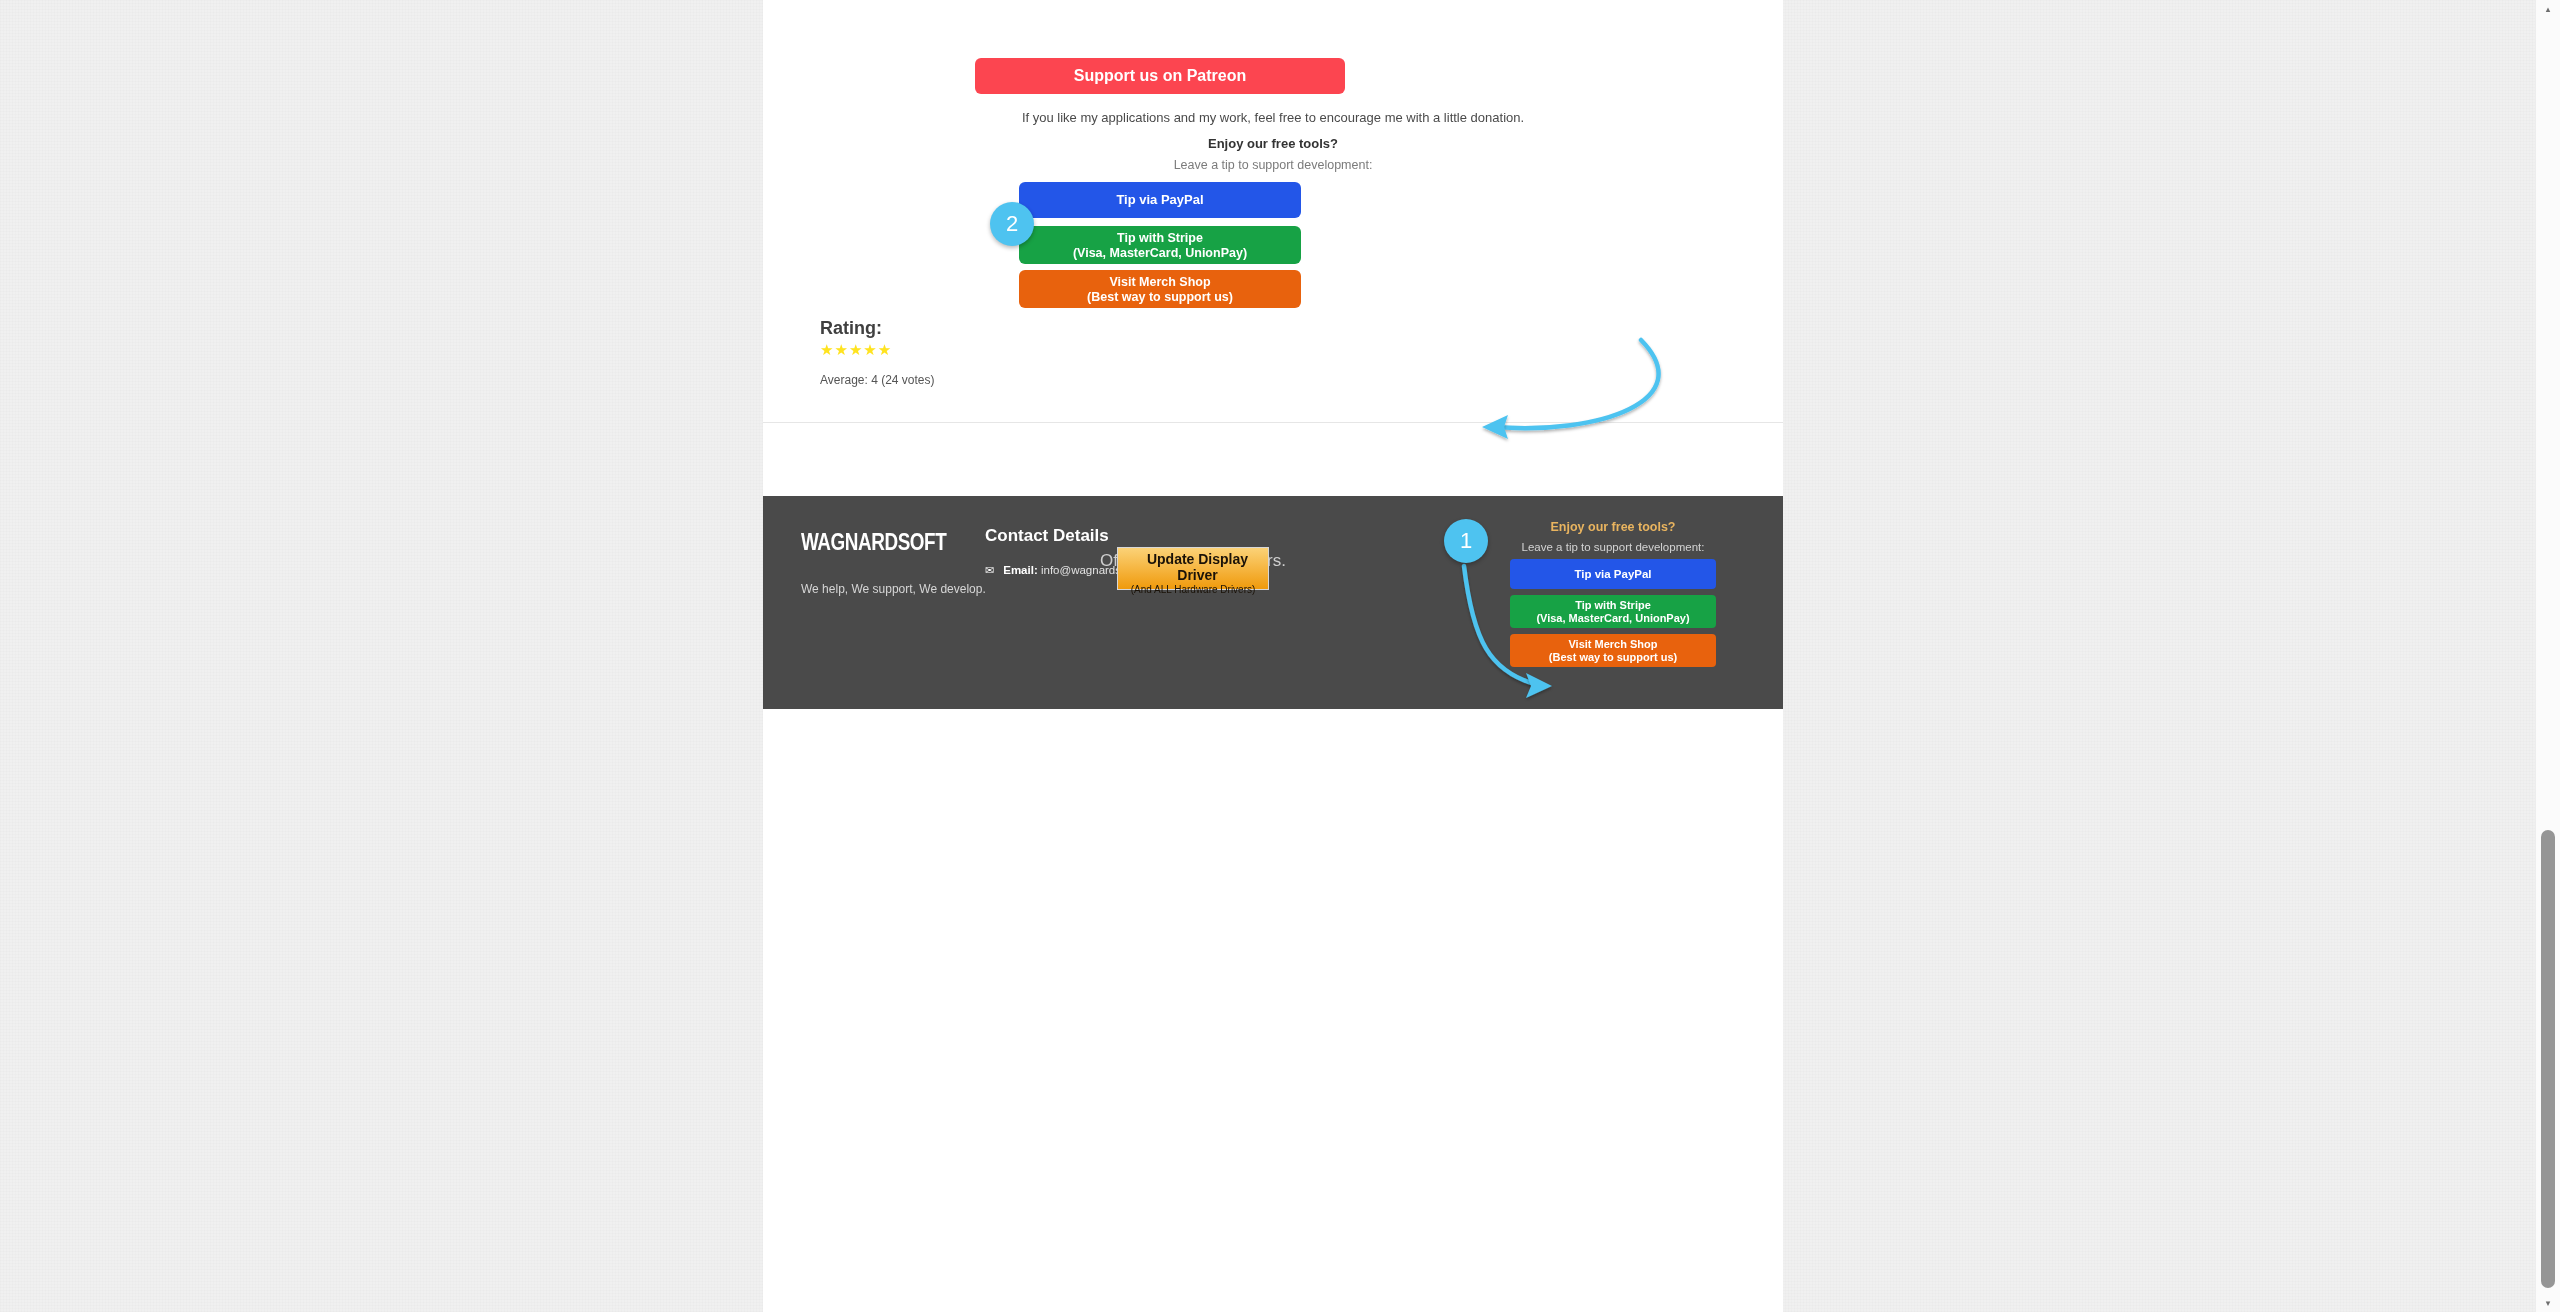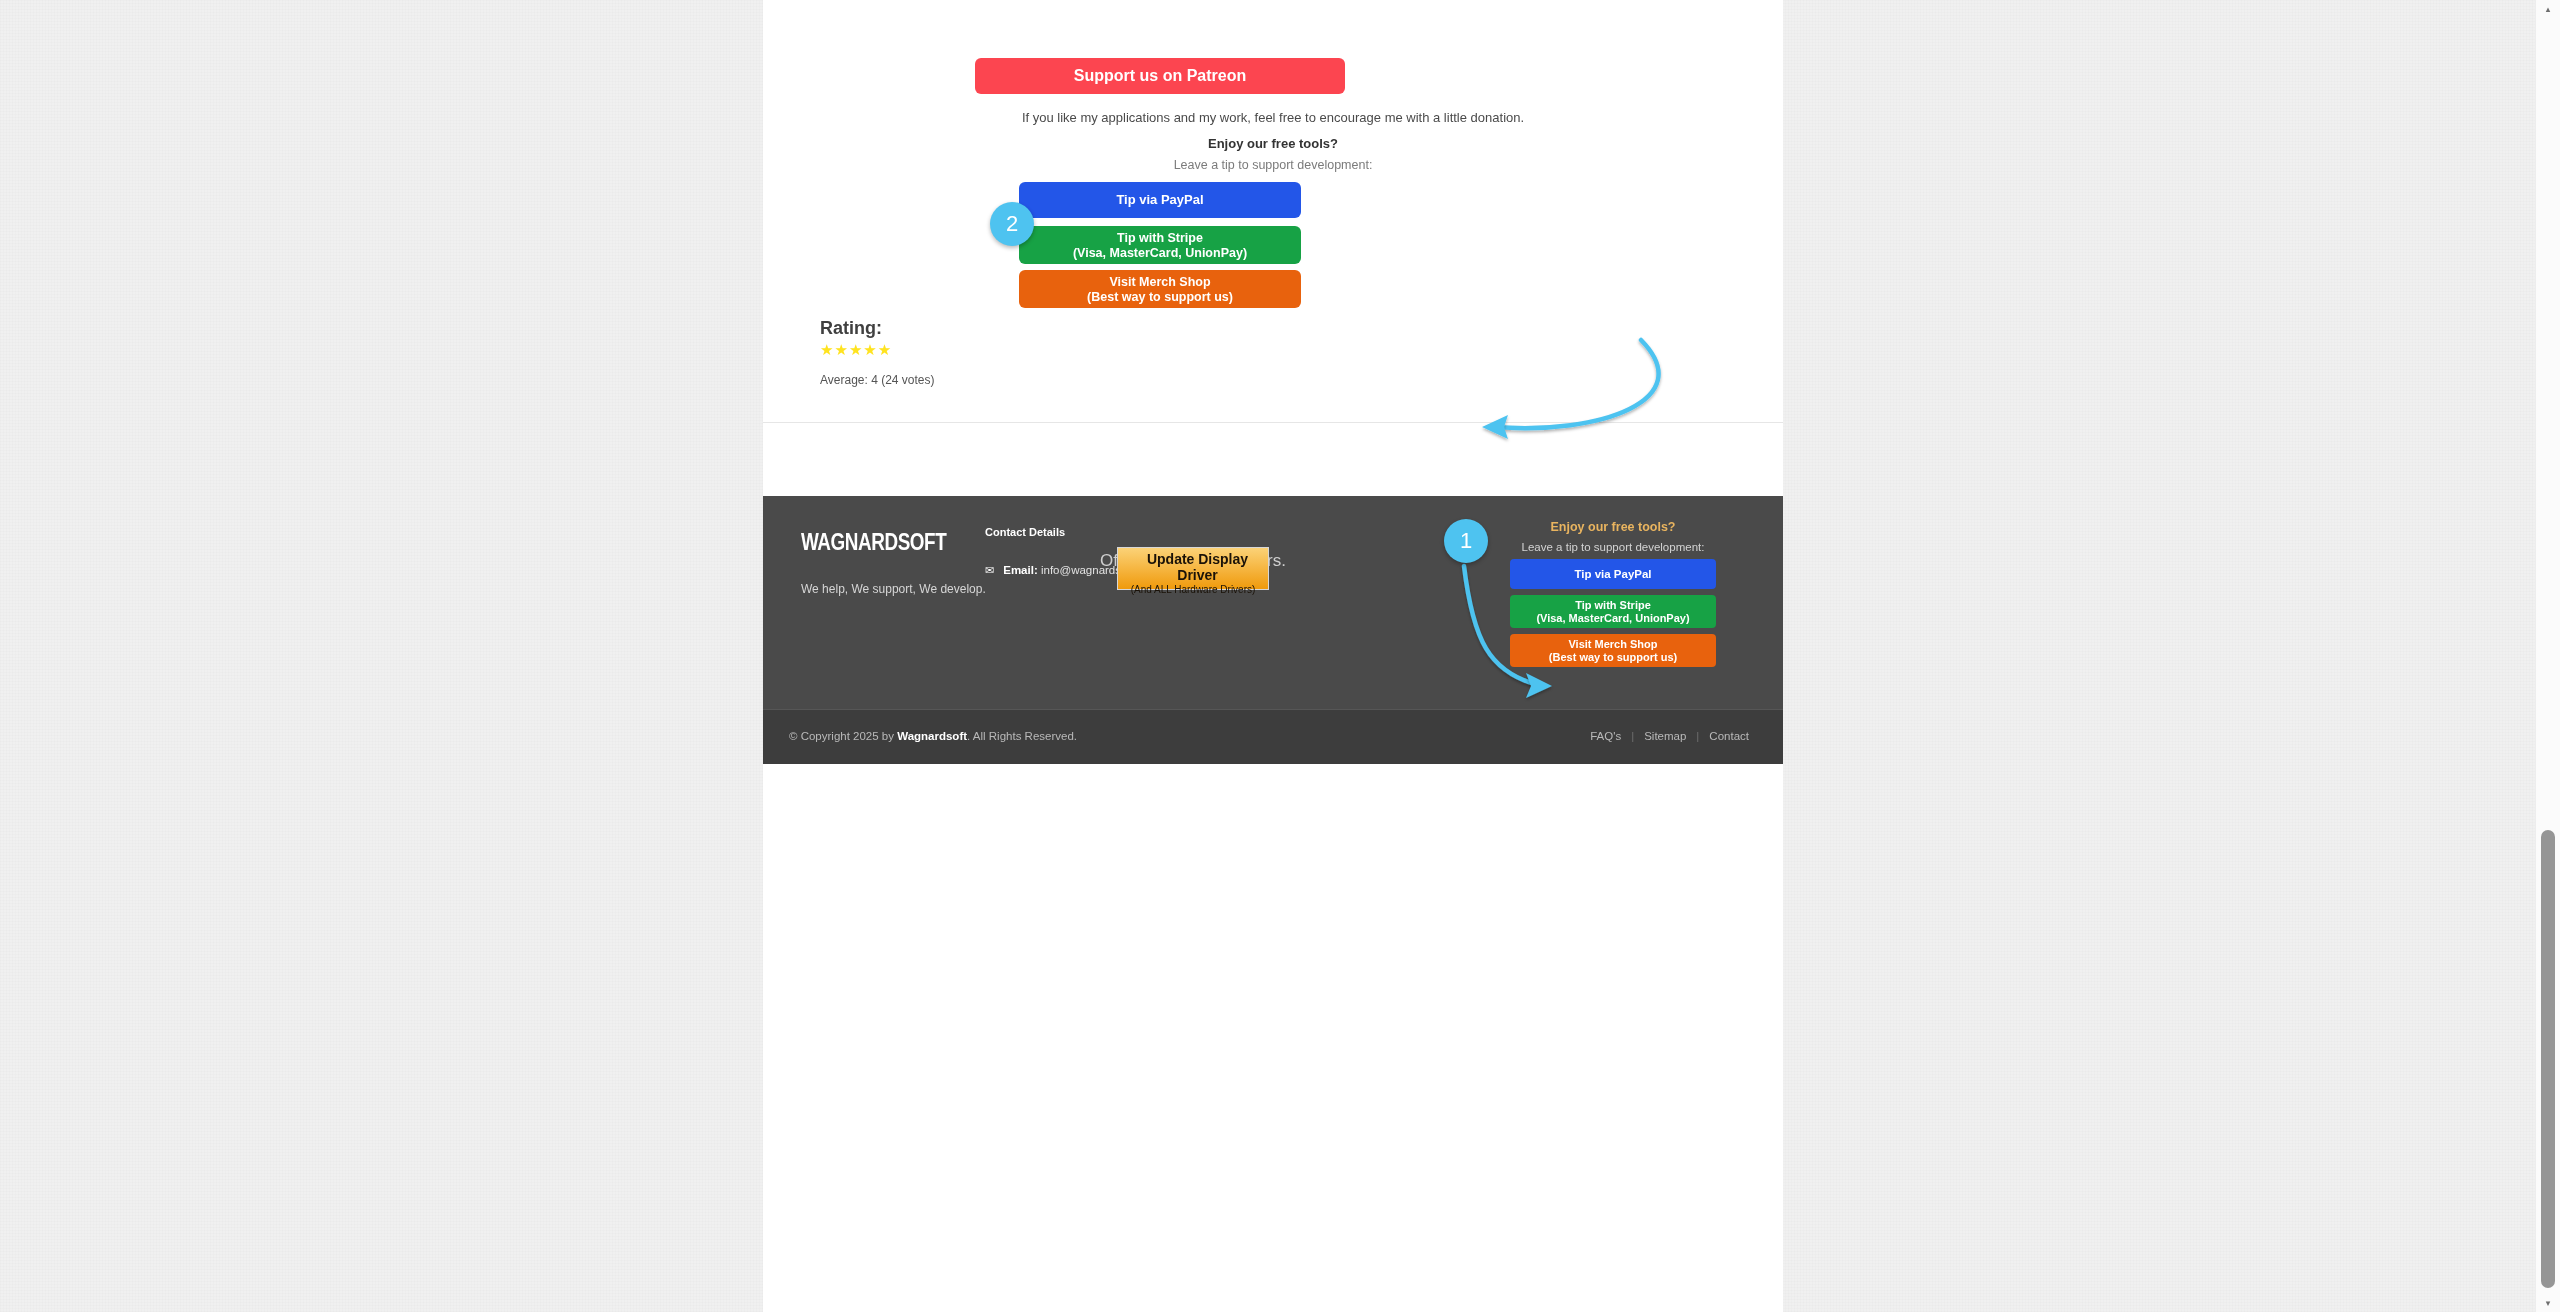--- a/index.html
+++ b/index.html
@@ -71,21 +71,21 @@
   
   #footer{
     position:relative;width:1020px;background:#4a4a4a;padding:0;
     box-sizing:border-box;
   }
   #footer-inner{position:relative;height:213px;}
   #f-logo{position:absolute;left:38px;top:33px;color:#fff;font-size:23px;font-weight:bold;
     letter-spacing:-.5px;transform:scaleX(.82);transform-origin:left center;
     font-family:"Liberation Sans", sans-serif;}
   #f-tagline{position:absolute;left:38px;top:86px;color:#d6d6d6;font-size:12px;}
-  #f-contact-h{position:absolute;left:222px;top:30px;color:#fff;font-size:11px;font-weight:bold;}
+  #f-contact-h{position:absolute;left:222px;top:30px;color:#fff;font-size:17px;font-weight:bold;}
   #f-email-row{position:absolute;left:222px;top:68px;color:#e2e2e2;font-size:11.5px;white-space:nowrap;}
   #f-email-row .mail-ico{display:inline-block;margin-right:9px;color:#fff;font-size:11px;}
   #f-email-row .lbl{font-weight:bold;color:#fff;}
   #f-offers-h{position:absolute;left:300px;top:26px;width:260px;text-align:center;color:#cfcfcf;font-size:17px;margin-top:29px;}
   #f-udd{
     position:absolute;left:354px;top:51px;width:152px;height:43px;
     background:linear-gradient(180deg,#fbd277 0%,#f09a0c 100%);
     border:1px solid #d7d7d7;box-sizing:border-box;text-align:center;color:#1a1208;
   }
   #f-udd .l1{font-size:14px;font-weight:bold;margin-top:3px;margin-left:9px;}
@@ -198,24 +198,20 @@
         <span class="l2">(Visa, MasterCard, UnionPay)</span>
       </div>
 
       <div class="f-tip" id="f-tip-merch">
         <span>Visit Merch Shop</span>
         <span class="l2">(Best way to support us)</span>
       </div>
 
     </div>
 
-    <div id="copyright-bar">
-      <div id="copy-text"><span>© Copyright 2025 by </span><span class="brand">Wagnardsoft</span><span>. All Rights Reserved.</span></div>
-      <div id="copy-links"><a href="#">FAQ's</a><span class="sep">|</span><a href="#">Sitemap</a><span class="sep">|</span><a href="#">Contact</a></div>
-    </div>
   </div>
 </div>
 
 <div id="scrollbar">
   <div id="sb-up">▴</div>
   <div id="sb-thumb"></div>
   <div id="sb-down">▾</div>
 </div>
 
 <div id="annot-layer">

